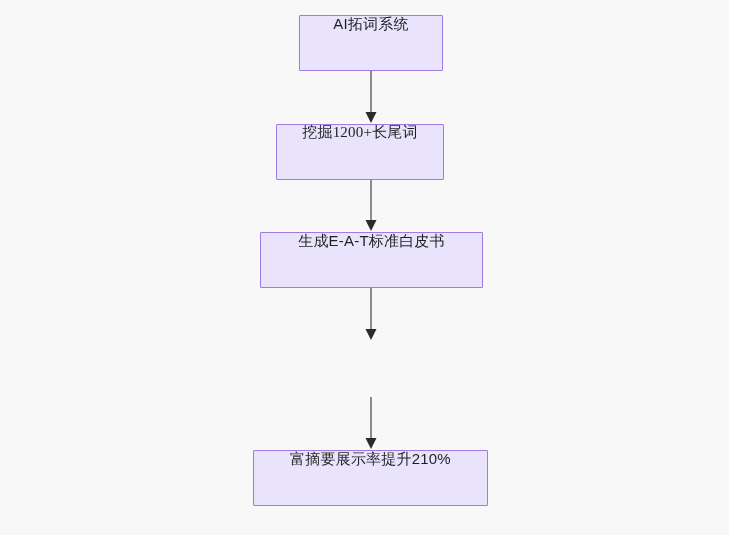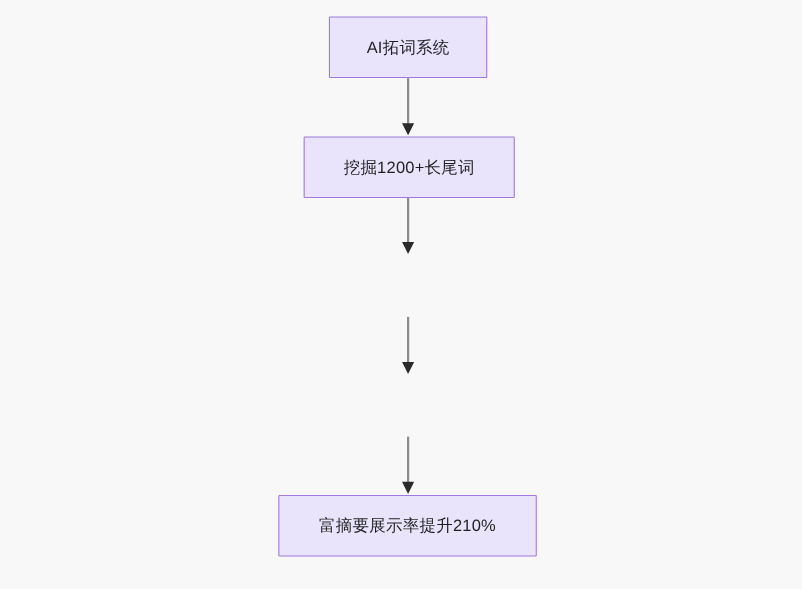--- a/index.html
+++ b/index.html
@@ -21,21 +21,21 @@
     height: 535px;
   }
 
   .node {
     position: absolute;
     box-sizing: border-box;
     background: #e9e4fb;
     border: 1px solid #9f7ae0;
     border-radius: 1px;
     display: flex;
-    align-items: center;
+    align-items: flex-start;
     justify-content: center;
     height: 56px;
   }
 
   .node-label {
     font-size: 15px;
     line-height: 1;
     color: #1f2023;
     white-space: nowrap;
     letter-spacing: 0.2px;
@@ -55,21 +55,21 @@
     stroke-width: 2;
     fill: none;
   }
 
   .edge-arrowhead {
     fill: #2a2a2a;
   }
 
   
   #node-0 { left: 299px; top: 15px;  width: 144px; }
-  #node-1 { left: 276px; top: 124px; width: 192px; }
+  #node-1 { left: 276px; top: 124px; width: 168px; font-family: Liberation Serif, serif; }
   #node-2 { left: 260px; top: 232px; width: 223px; }
   #node-3 { left: 264px; top: 341px; width: 214px; }
   #node-4 { left: 253px; top: 450px; width: 235px; }
 </style>
 </head>
 <body>
 
 <div id="flowchart-canvas">
 
   <svg class="edge" viewBox="0 0 729 535" xmlns="http://www.w3.org/2000/svg">
@@ -92,19 +92,22 @@
   </svg>
 
   <div class="node" id="node-0">
     <span class="node-label">AI拓词系统</span>
   </div>
 
   <div class="node" id="node-1">
     <span class="node-label">挖掘1200+长尾词</span>
   </div>
 
+  <div class="node" id="node-2">
+    <span class="node-label">生成E-A-T标准白皮书</span>
+  </div>
 
 
   <div class="node" id="node-4">
     <span class="node-label">富摘要展示率提升210%</span>
   </div>
 
 </div>
 
 </body></html>

